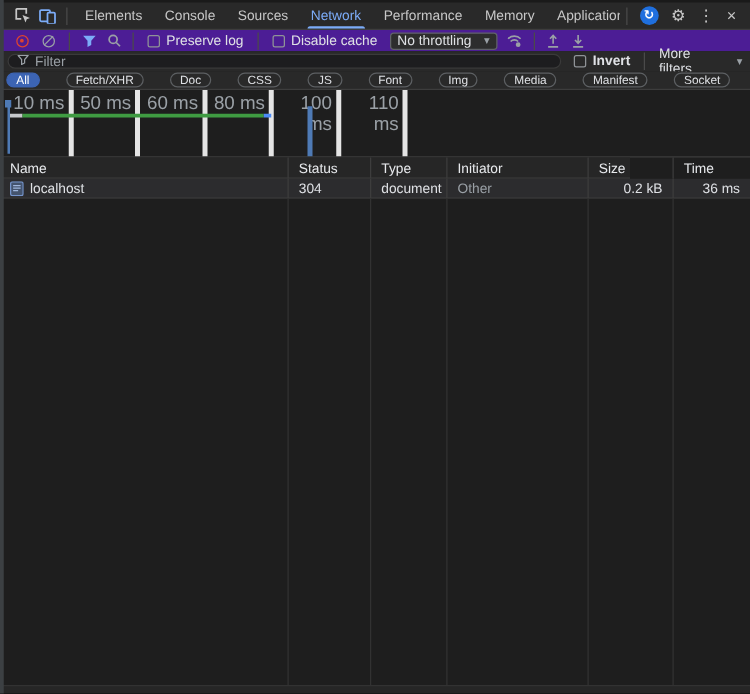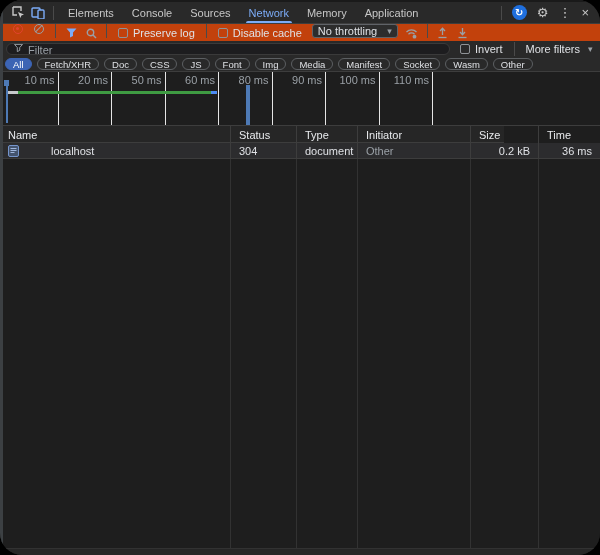--- a/index.html
+++ b/index.html
@@ -1,20 +1,20 @@
 <!DOCTYPE html>
 <html><head>
 <meta charset="utf-8">
 <style>
   * { margin:0; padding:0; box-sizing:border-box; }
   html,body { background:#000; }
   body { font-family:"Liberation Sans","DejaVu Sans",sans-serif; }
   #app {
     position:relative; width:600px; height:555px; overflow:hidden;
-    background:#1e1e1e; color:#dfe1e5; font-size:11px;border-radius:22px;
+    background:#1e1e1e; color:#dfe1e5; font-size:11px;
   }
   
   .win-edge { position:absolute; left:0; top:0; width:3px; height:555px; background:#3c4043; z-index:50; }
 
   
   .tabbar {
     position:absolute; left:0; top:0; width:600px; height:24px;
     background:#292929; border-top:2px solid #1a1a1a; border-bottom:1px solid #3d3d3d;
     display:flex; align-items:center; padding-left:8px;
   }
@@ -30,21 +30,21 @@
   .tabbar-right { display:flex; align-items:center; margin-left:auto; padding-right:6px; }
   .blue-badge {
     width:15px; height:15px; border-radius:50%; background:#1f6fde; color:#fff;
     font-size:10px; display:flex; align-items:center; justify-content:center; margin:0 5px; font-weight:bold;
   }
   .glyph-btn { color:#c7c7c7; font-size:13px; padding:0 5px; }
 
   
   .toolbar {
     position:absolute; left:0; top:24px; width:600px; height:17px;
-    background:#c2410c; display:flex; padding-left:8px;
+    background:#4c1d95; display:flex; align-items:center; padding-left:8px;
   }
   .record-dot { width:10px; height:10px; border:1.5px solid #e0442e; border-radius:50%; position:relative; margin:0 5px; }
   .record-dot::after { content:""; position:absolute; left:2px; top:2px; width:3px; height:3px; border-radius:50%; background:#e0442e; }
   .clear-icon { width:10px; height:10px; border:1.3px solid #9aa0a6; border-radius:50%; position:relative; margin:0 6px; }
   .clear-icon::after { content:""; position:absolute; left:-1px; top:3.2px; width:10px; height:1.3px; background:#9aa0a6; transform:rotate(-45deg); }
   .check { display:flex; align-items:center; margin:0 6px; color:#dfe1e5; }
   .checkbox { width:10px; height:10px; border:1.3px solid #8f9397; border-radius:2px; background:transparent; margin-right:5px; }
   .select {
     display:flex; align-items:center; border:1px solid #606368; border-radius:3px;
     height:14px; padding:0 5px; margin:0 4px; color:#dfe1e5; background:#2d2d2d;
@@ -59,51 +59,51 @@
   .filter-input {
     display:flex; align-items:flex-start; width:444px; height:12px; border-radius:7px;
     background:#1d1d1f; border:1px solid #3a3a3a; padding:0 7px; color:#9aa0a6;
   }
   .filter-input .ph { margin-left:5px; }
 
   
   .chipsrow {
     position:absolute; left:0; top:57px; width:600px; height:15px;
     background:#292929; border-bottom:1px solid #3d3d3d;
-    display:flex; align-items:center; padding-left:5px; gap:5px;
+    display:flex; align-items:center; padding-left:5px; gap:21px;
   }
   .chip {
     display:flex; align-items:center; height:12px; padding:0 7px; border-radius:7px;
     border:1px solid #5c5f62; color:#dfe1e5; font-size:9.5px; white-space:nowrap;
   }
   .chip.selected { background:#3c64b4; border-color:#3c64b4; color:#fff; }
 
   
   .overview { position:absolute; left:0; top:72px; width:600px; height:54px; background:#1e1e1e; border-bottom:1px solid #3d3d3d; overflow:hidden; }
   .ticks { position:absolute; left:5px; top:0; height:54px; display:flex; }
-  .tick { width:53.5px; height:54px; border-right:1px solid #e5e5e5; color:#9aa0a6; font-size:11px; text-align:right; padding:2px 3px 0 0; }
+  .tick { width:53.5px; height:54px; border-right:4px solid #e5e5e5; color:#9aa0a6; font-size:15px; text-align:right; padding:2px 3px 0 0; }
   .ov-marker-line { position:absolute; background:#4e7ab5; }
   .ov-knob { position:absolute; background:#4e7ab5; }
   .bar-gray  { position:absolute; top:19px; height:3px; background:#c7c9cc; }
   .bar-green { position:absolute; top:19px; height:3px; background:#3f9b42; }
   .bar-blue  { position:absolute; top:19px; height:3px; background:#4c8bf5; }
 
   
   .grid-cols { display:grid; grid-template-columns:230px 66px 61px 113px 68px 62px; }
   .thead {
     position:absolute; left:0; top:126px; width:504px; height:17px;
     background:#262626; border-bottom:1px solid #3d3d3d; align-items:center;
   }
   .thead .th { padding:0 8px; color:#e8eaed; border-left:1px solid #3d3d3d; height:17px; display:flex; align-items:center; }
   .thead .th:first-child { border-left:none; }
   .trow {
     position:absolute; left:0; top:143px; width:600px; height:16px;
     background:#2c2c2e; border-bottom:1px solid #3d3d3d; align-items:center;
   }
-  .trow .td { padding:0 8px; height:16px; display:flex; align-items:center; border-left:1px solid #3d3d3d; overflow:hidden; white-space:nowrap;gap:27px; }
+  .trow .td { padding:0 8px; height:16px; display:flex; align-items:center; border-left:1px solid #3d3d3d; overflow:hidden; white-space:nowrap; }
   .trow .td:first-child { border-left:none; }
   .td.right { justify-content:flex-end; }
   .td.dim { color:#9aa0a6; }
   .doc-ic { margin-right:5px; flex:0 0 auto; display:flex; }
   
   .tbody-empty { position:absolute; left:0; top:159px; width:600px; height:389px; background:#1e1e1e; }
   .tbody-empty .col { border-left:1px solid #323232; height:389px; }
   .tbody-empty .col:first-child { border-left:none; }
   .bottom-strip { position:absolute; left:0; top:548px; width:600px; height:7px; background:#262626; border-top:1px solid #323232; }
 
@@ -135,20 +135,23 @@
           <span>Elements</span>
         </div>
       <div class="tab">
           <span>Console</span>
         </div>
       <div class="tab">
           <span>Sources</span>
         </div>
       <div class="tab active">
           <span>Network</span>
+        </div>
+      <div class="tab">
+          <span>Performance</span>
         </div>
       <div class="tab">
           <span>Memory</span>
         </div>
       <div class="tab">
           <span>Application</span>
         </div>
 
     </div>
     <div class="tabbar-right">
@@ -211,21 +214,21 @@
     </div>
   </div>
 
   <div class="filterrow">
     <div class="filter-input">
       <svg width="9" height="8" viewBox="0 0 11 10">
           <path d="M0.5 0.5 h10 L7 4.5 v3.5 l-3 1.5 v-5 z" fill="none" stroke="#9aa0a6" stroke-width="1.2"></path>
         </svg>
       <span class="ph">Filter</span>
     </div>
-    <div class="check" style="margin-left:10px;">
+    <div class="check" style="margin-left:10px;font-weight:bold;">
       <span class="checkbox"></span>
       <span>Invert</span>
     </div>
     <div class="sep-v"></div>
     <div class="check">
       <span>More filters</span>
       <span class="caret" style="margin-left:8px;color:#9aa0a6;font-size:9px;">▾</span>
     </div>
   </div>
 
@@ -240,25 +243,23 @@
     <span class="chip">Media</span>
     <span class="chip">Manifest</span>
     <span class="chip">Socket</span>
     <span class="chip">Wasm</span>
     <span class="chip">Other</span>
   </div>
 
   <div class="overview">
     <div class="ticks">
       <div class="tick">10 ms</div>
-      <div class="tick">20 ms</div>
       <div class="tick">50 ms</div>
       <div class="tick">60 ms</div>
       <div class="tick">80 ms</div>
-      <div class="tick">90 ms</div>
       <div class="tick">100 ms</div>
       <div class="tick">110 ms</div>
     </div>
 
     <div class="ov-knob" style="left:4px; top:8px; width:5px; height:6px;"></div>
     <div class="ov-marker-line" style="left:6px; top:12px; width:2px; height:39px;"></div>
 
     <div class="bar-gray" style="left:8px;   width:10px;"></div>
     <div class="bar-green" style="left:18px;  width:193px;"></div>
     <div class="bar-blue" style="left:211px; width:6px;"></div>

